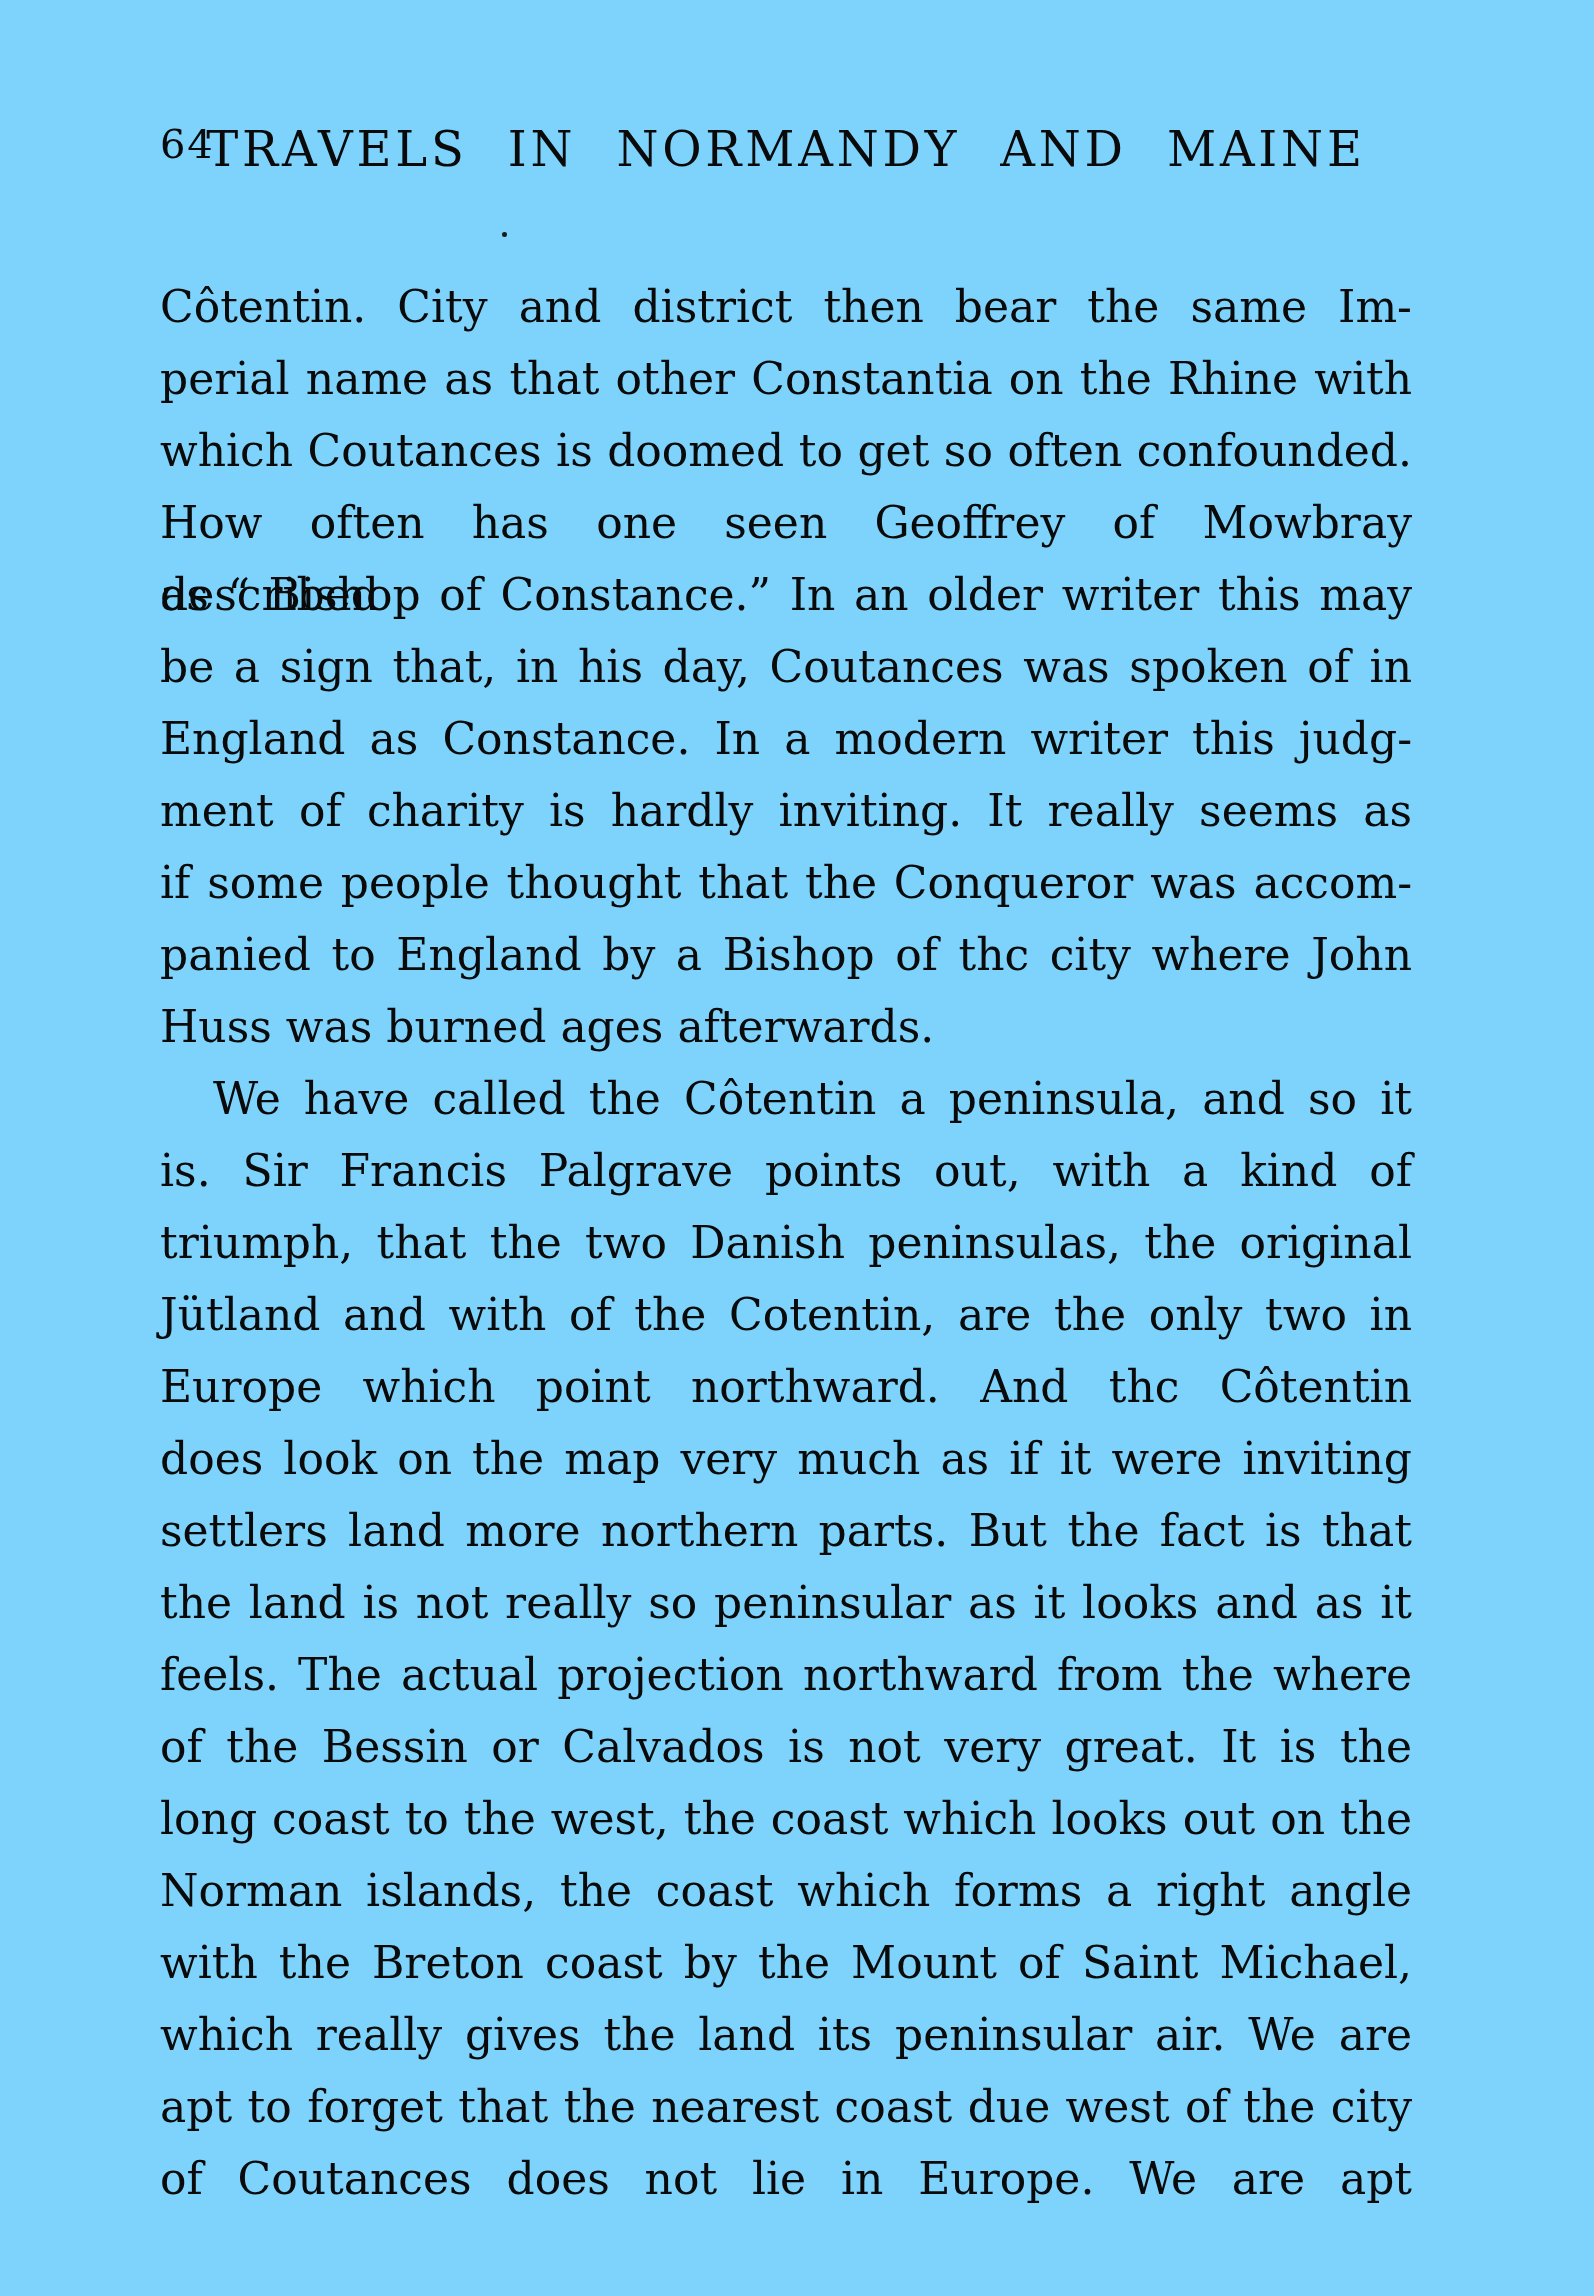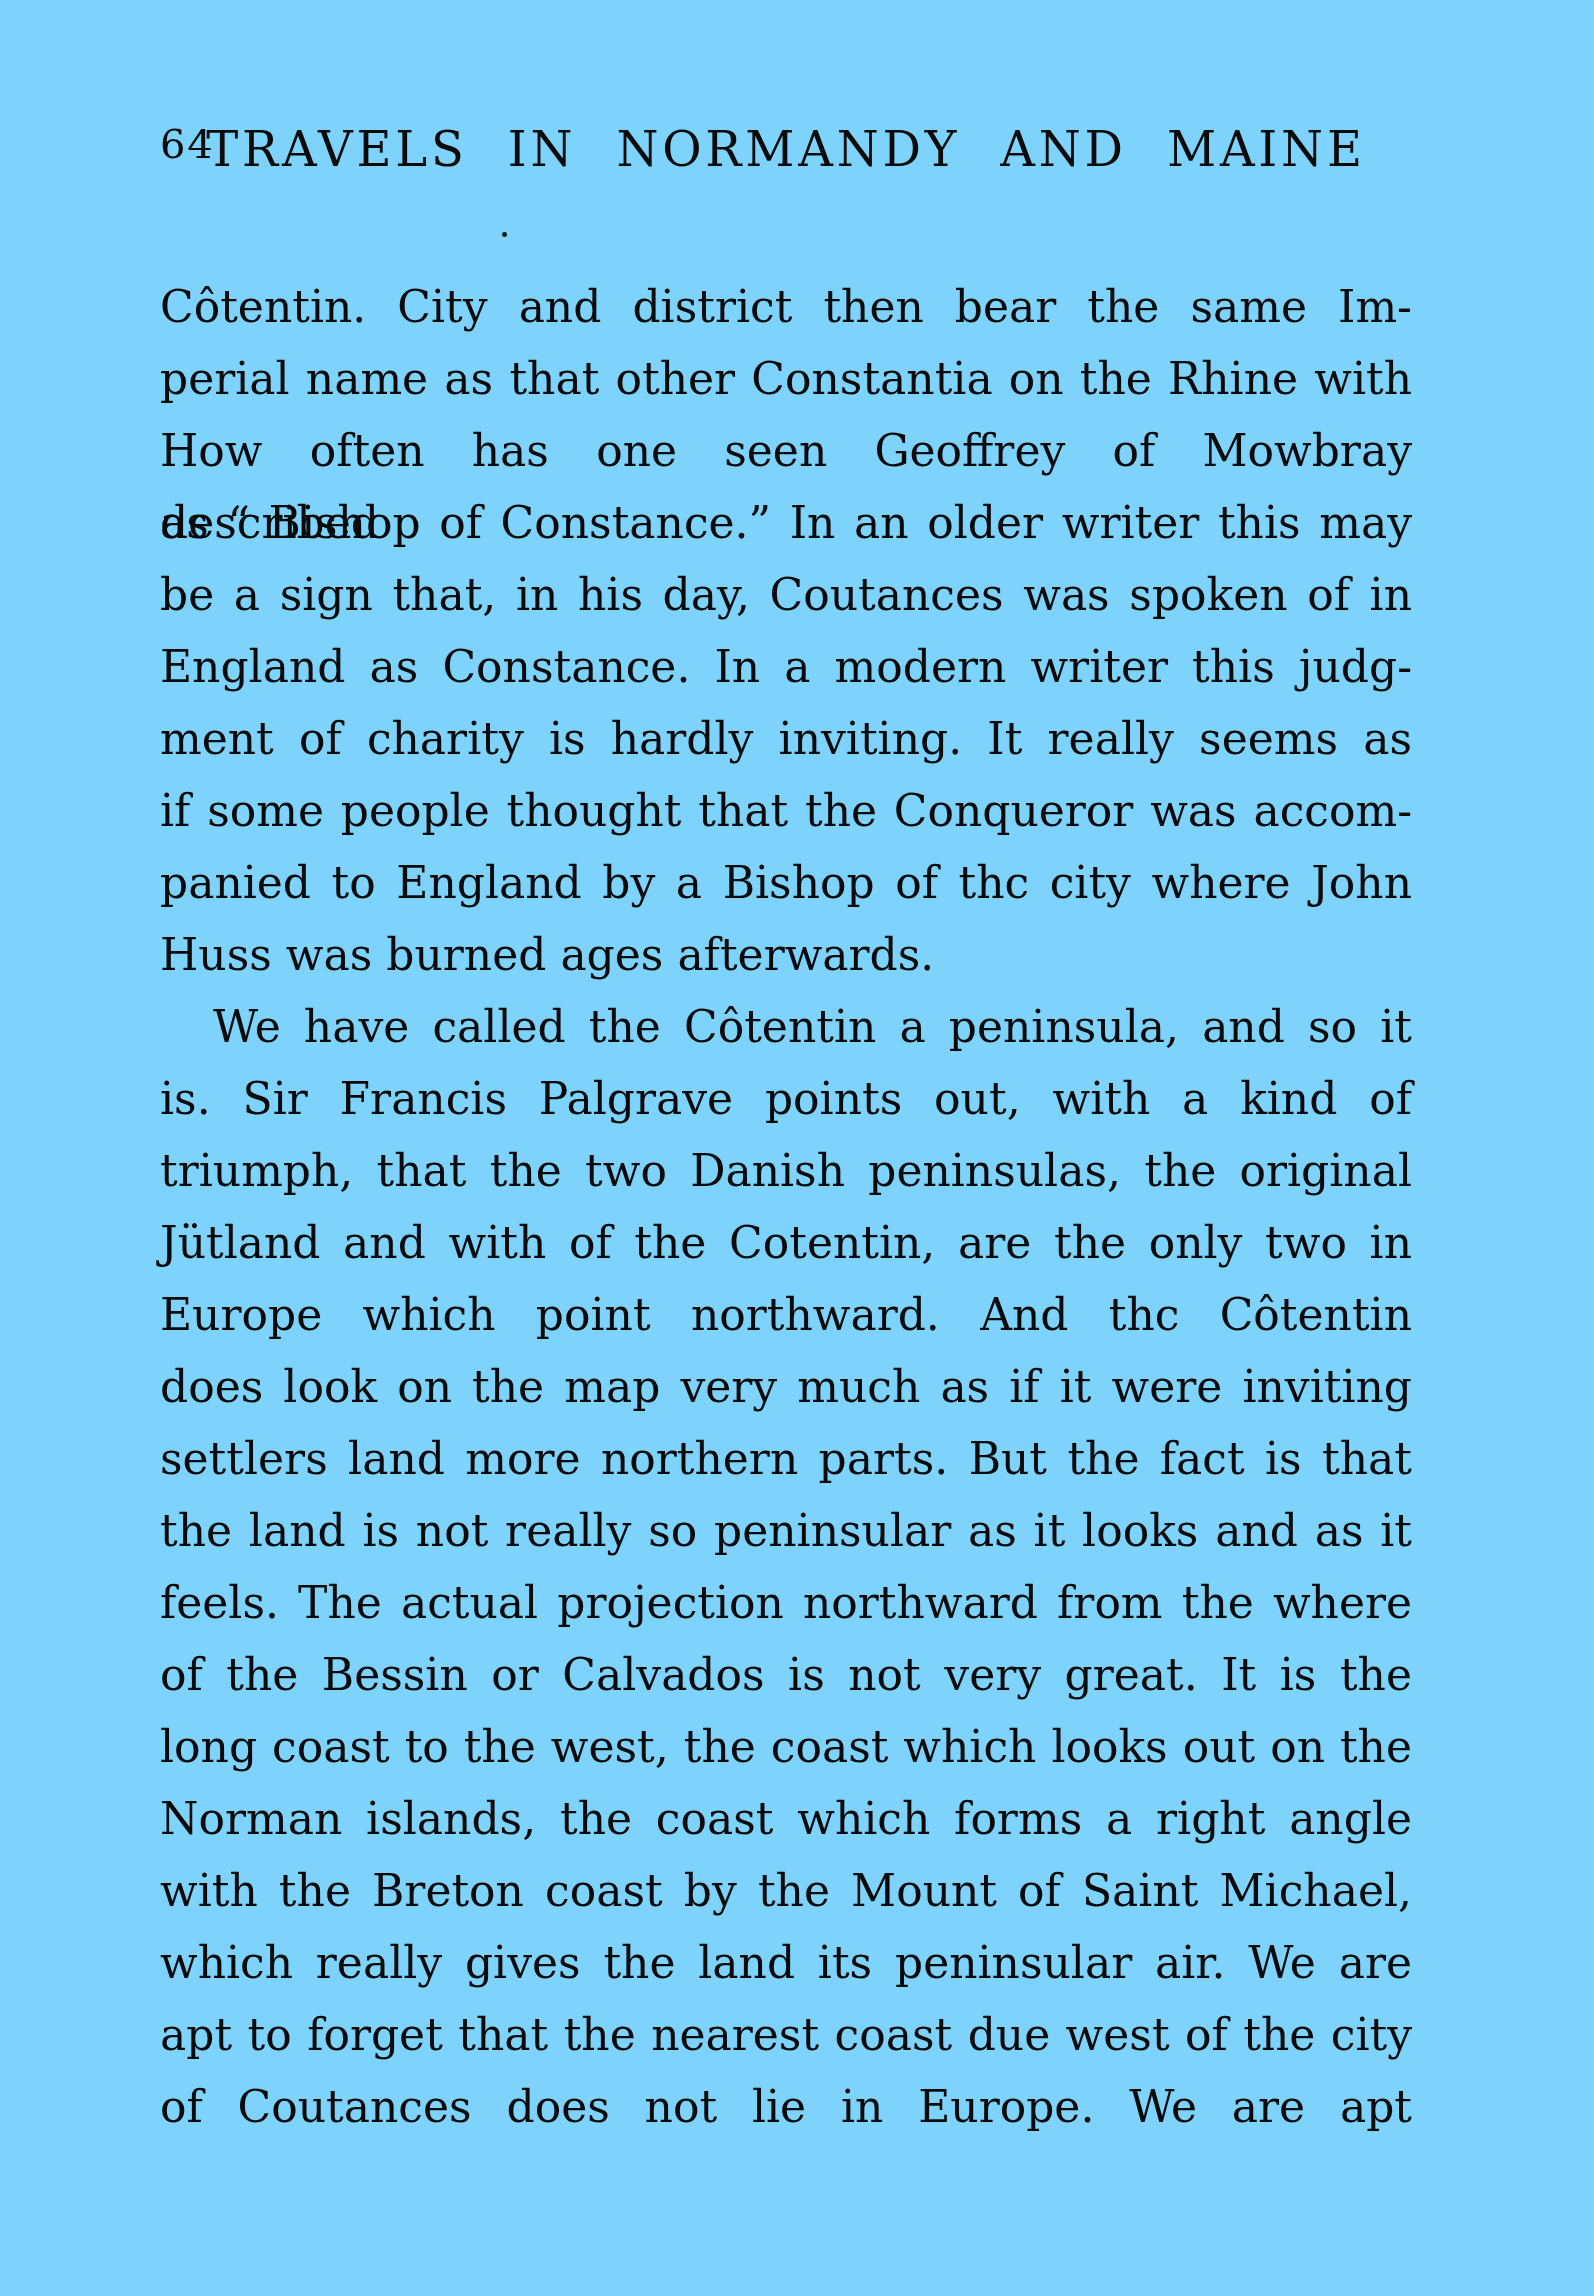--- a/index.html
+++ b/index.html
@@ -79,20 +79,21 @@
   <div class="running-header">
     <span class="page-number">64</span>
     <span class="running-title">TRAVELS IN NORMANDY AND MAINE</span>
   </div>
 
   <div class="scan-artifact-dot"></div>
 
   <div class="text-block">
     <div class="line">Côtentin.  City and district then bear the same Im-</div>
     <div class="line">perial name as that other Constantia on the Rhine with</div>
+    <div class="line">which Coutances is doomed to get so often confounded.</div>
     <div class="line">How often has one seen Geoffrey of Mowbray described</div>
     <div class="line">as “ Bishop of Constance.”  In an older writer this may</div>
     <div class="line">be a sign that, in his day, Coutances was spoken of in</div>
     <div class="line">England as Constance.  In a modern writer this judg-</div>
     <div class="line">ment of charity is hardly inviting.  It really seems as</div>
     <div class="line">if some people thought that the Conqueror was accom-</div>
     <div class="line">panied to England by a Bishop of thc city where John</div>
     <div class="line flush">Huss was burned ages afterwards.</div>
     <div class="line indent">We have called the Côtentin a peninsula, and so it</div>
     <div class="line">is.  Sir Francis Palgrave points out, with a kind of</div>

